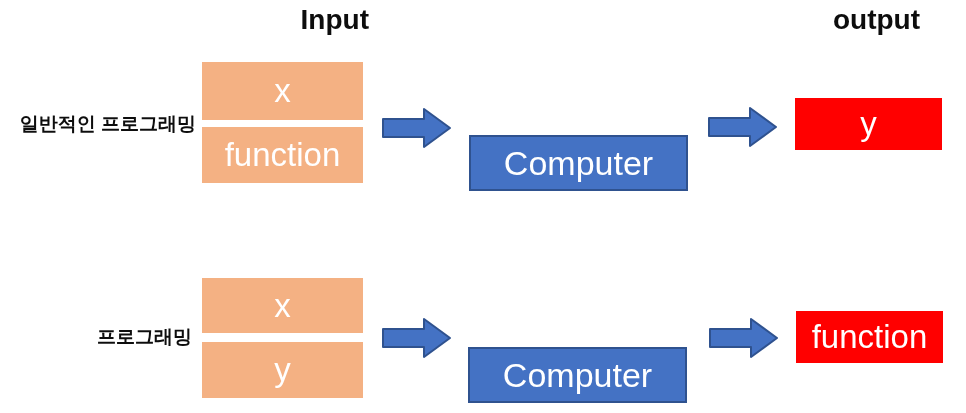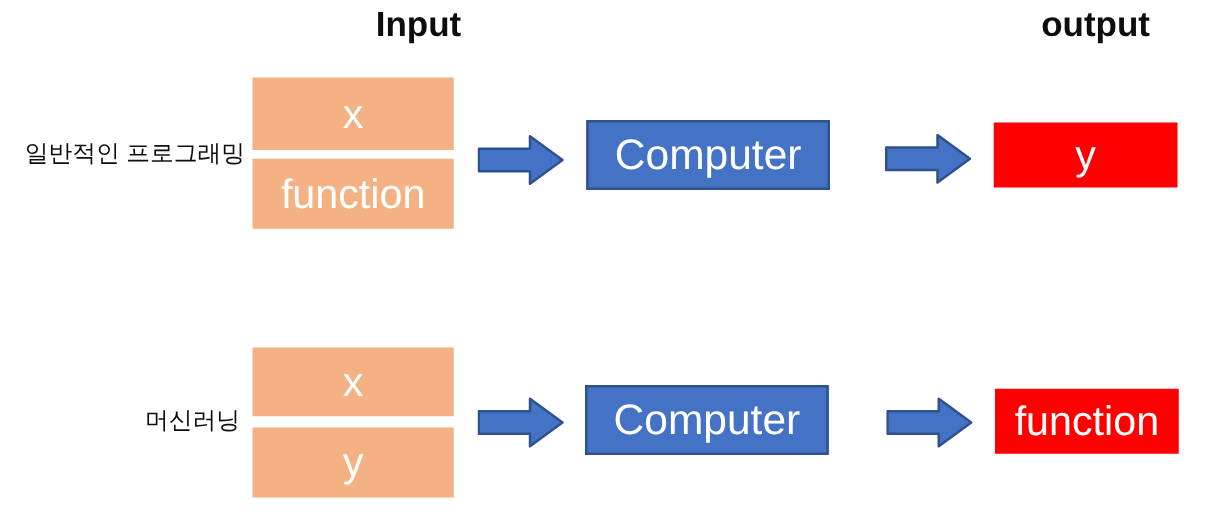--- a/index.html
+++ b/index.html
@@ -26,21 +26,21 @@
   .col-title {
     font-size: 28px;
     font-weight: 700;
     color: var(--text-dark);
     text-align: right;
     width: 180px;
     line-height: 34px;
   }
   .row-label {
     font-size: 19px;
-    font-weight: 400;
+    font-weight: 700;
     color: var(--text-dark);
     text-align: right;
     line-height: 28px;
     white-space: nowrap;
   }
   .box {
     display: flex;
     align-items: center;
     justify-content: center;
     color: var(--text-light);
@@ -48,22 +48,23 @@
   }
   .box-orange {
     background: var(--orange);
     font-size: 33px;
     width: 161px;
   }
   .box-blue {
     background: var(--blue-fill);
     border: 2px solid var(--blue-border);
     font-size: 34px;
-    width: 195px;
+    width: 219px;
     height: 56px;
+    margin-top: 39px;
   }
   .box-red {
     background: var(--red);
     font-size: 33px;
     width: 147px;
     height: 52px;
   }
   .arrow {
     width: 70px;
     height: 44px;
@@ -96,21 +97,21 @@
   </div>
 
   <svg class="abs arrow" style="left:708px; top:105px;" viewBox="0 0 70 44">
     <path d="M1 13 H42 V3 L68 22 L42 41 V31 H1 Z" fill="var(--blue-fill)" stroke="var(--blue-border)" stroke-width="2" stroke-linejoin="round"></path>
   </svg>
 
   <div class="abs box box-red" style="left:795px; top:98px;">
     <span>y</span>
   </div>
 
-  <div class="abs row-label" style="left:0px; top:323px; width:192px;">머신러닝</div>
+  <div class="abs row-label" style="left:0px; top:323px; width:192px;">프로그래밍</div>
 
   <div class="abs box box-orange" style="left:202px; top:278px; height:55px;">
     <span>x</span>
   </div>
   <div class="abs box box-orange" style="left:202px; top:342px; height:56px;">
     <span>y</span>
   </div>
 
   <svg class="abs arrow" style="left:382px; top:316px;" viewBox="0 0 70 44">
     <path d="M1 13 H42 V3 L68 22 L42 41 V31 H1 Z" fill="var(--blue-fill)" stroke="var(--blue-border)" stroke-width="2" stroke-linejoin="round"></path>

